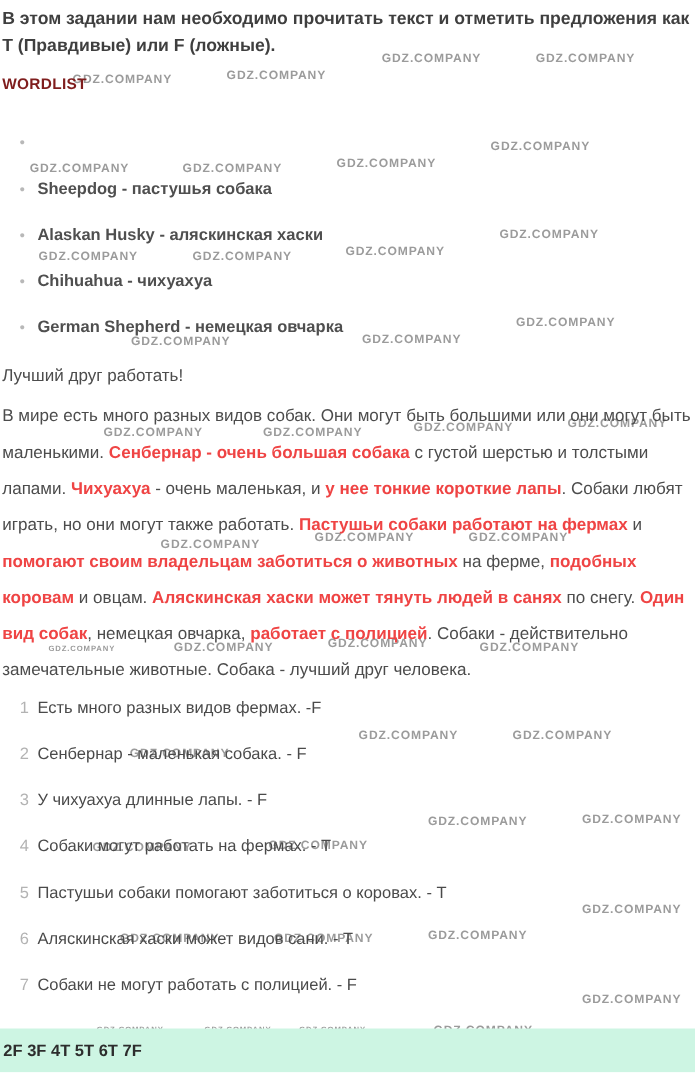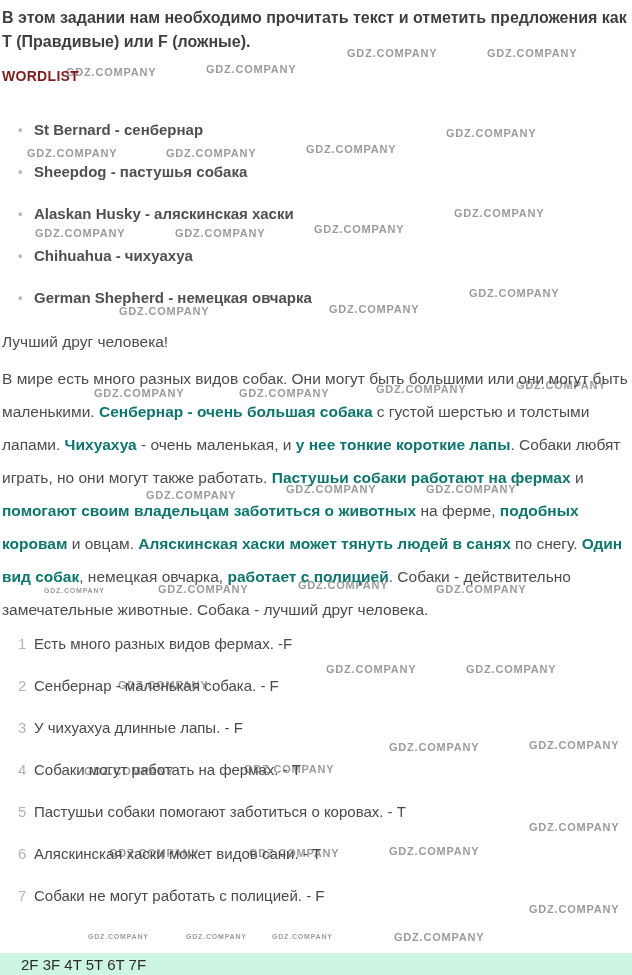--- a/index.html
+++ b/index.html
@@ -50,38 +50,38 @@
     font-size:15.5px;
     line-height:24px;
     color:#4c4c4c;
   }
   .story {
     margin:8px 0 0 0;
     font-size:15.5px;
     line-height:33px;
     color:#4c4c4c;
   }
-  .story .b { font-weight:bold; color:#0f766e; }
+  .story .b { font-weight:bold; color:#ef4444; }
 
   .answers { list-style:none; margin:8px 0 0 0; padding:0; }
   .answers li {
     display:flex; align-items:flex-start;
     margin-bottom:22px;
     font-size:15px;
     line-height:20px;
     color:#4a4a4a;
   }
   .answers .num { width:16px; margin-left:16px; flex-shrink:0; color:#b3b3b3; }
 
   .answer-bar {
     position:absolute; left:0; right:0; bottom:0;
-    height:22px; z-index:2;
+    height:40px; z-index:2;
     display:flex; align-items:center;
-    padding-left:21px;
-    font-weight:normal;
+    padding-left:3px;
+    font-weight:bold;
     font-size:15px;
     color:#2d2d2d;
   }
 </style>
 </head>
 <body>
 
 <div class="page">
 
   <div class="wm-layer">
@@ -131,41 +131,40 @@
 
   <div class="content">
 
     <p class="intro">В этом задании нам необходимо прочитать текст и отметить предложения как T (Правдивые) или F (ложные).</p>
 
     <p class="wordlist-title">WORDLIST</p>
 
     <ul class="wordlist">
       <li>
         <span class="bullet">•</span>
-        <span>St Bernard - сенбернар</span>
       </li>
       <li>
         <span class="bullet">•</span>
         <span>Sheepdog - пастушья собака</span>
       </li>
       <li>
         <span class="bullet">•</span>
         <span>Alaskan Husky - аляскинская хаски</span>
       </li>
       <li>
         <span class="bullet">•</span>
         <span>Chihuahua - чихуахуа</span>
       </li>
       <li>
         <span class="bullet">•</span>
         <span>German Shepherd - немецкая овчарка</span>
       </li>
     </ul>
 
-    <p class="subtitle">Лучший друг человека!</p>
+    <p class="subtitle">Лучший друг работать!</p>
 
     <p class="story"><span>В мире есть много разных видов собак. Они могут быть большими или они могут быть маленькими. </span><span class="b">Сенбернар - очень большая собака</span><span> с густой шерстью и толстыми лапами. </span><span class="b">Чихуахуа</span><span> - очень маленькая, и </span><span class="b">у нее тонкие короткие лапы</span><span>. Собаки любят играть, но они могут также работать. </span><span class="b">Пастушьи собаки работают на фермах</span><span> и </span><span class="b">помогают своим владельцам заботиться о животных</span><span> на ферме, </span><span class="b">подобных коровам</span><span> и овцам. </span><span class="b">Аляскинская хаски может тянуть людей в санях</span><span> по снегу. </span><span class="b">Один вид собак</span><span>, немецкая овчарка, </span><span class="b">работает с полицией</span><span>. Собаки - действительно замечательные животные. Собака - лучший друг человека.</span></p>
 
     <ul class="answers">
       <li>
         <span class="num">1</span>
         <span>Есть много разных видов фермах. -F</span>
       </li>
       <li>
         <span class="num">2</span>

